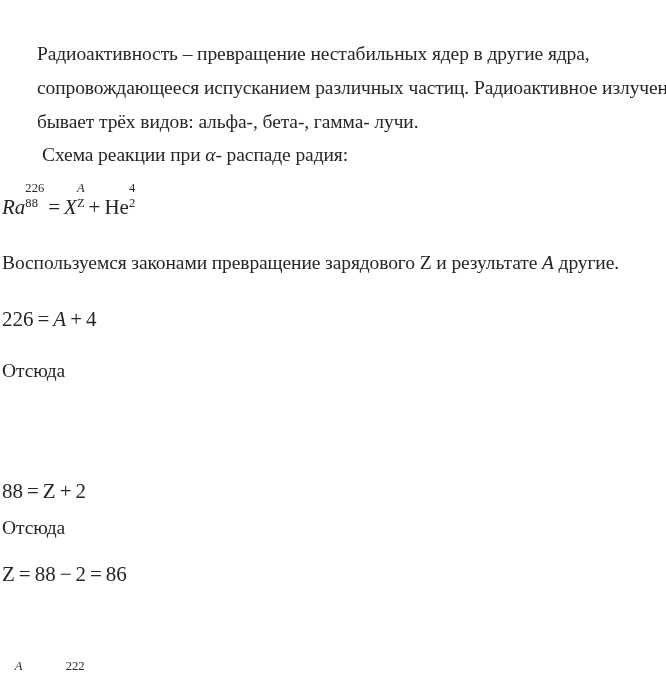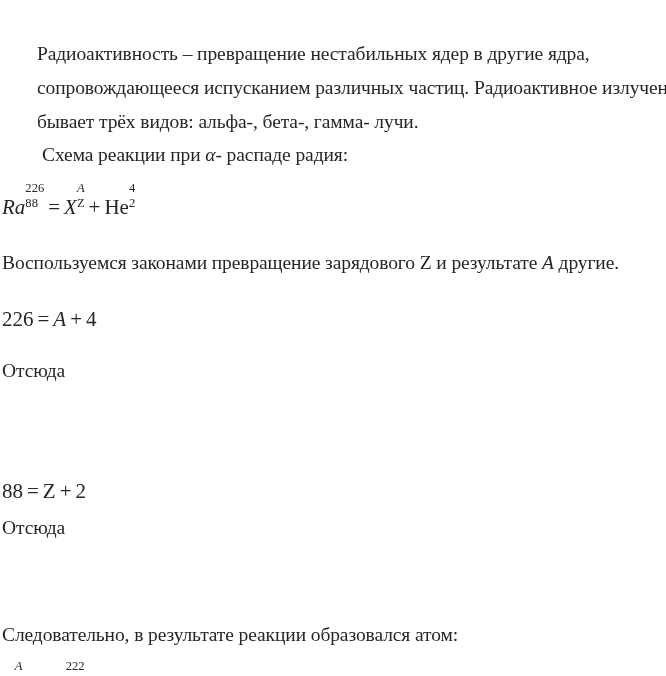--- a/index.html
+++ b/index.html
@@ -114,18 +114,18 @@
 
   <p class="formula" id="line-eq-mass"><span class="mup">226</span><span class="op">=</span><span class="mi">A</span><span class="op">+</span><span class="mup">4</span></p>
 
   <p class="para" id="line-hence-1">Отсюда</p>
 
 
   <p class="formula" id="line-eq-charge"><span class="mup">88</span><span class="op">=</span><span class="mup">Z</span><span class="op">+</span><span class="mup">2</span></p>
 
   <p class="para" id="line-hence-2">Отсюда</p>
 
+  <p class="formula" id="line-eq-z"><span class="mup">Z</span><span class="op">=</span><span class="mup">88</span><span class="op">−</span><span class="mup">2</span><span class="op">=</span><span class="mup">86</span></p>
 
-  <p class="para" id="line-result">Следовательно, в результате реакции образовался атом:</p>
 
   <p class="formula" id="line-eq-final"><span class="nuc"><span class="mi">X</span><span class="scripts"><span class="sup mi">A</span><span class="sub mup">Z</span></span></span><span class="op">=</span><span class="nuc"><span class="mi">Rn</span><span class="scripts"><span class="sup">222</span><span class="sub">86</span></span></span></p>
 
 </div>
 
 </body></html>

